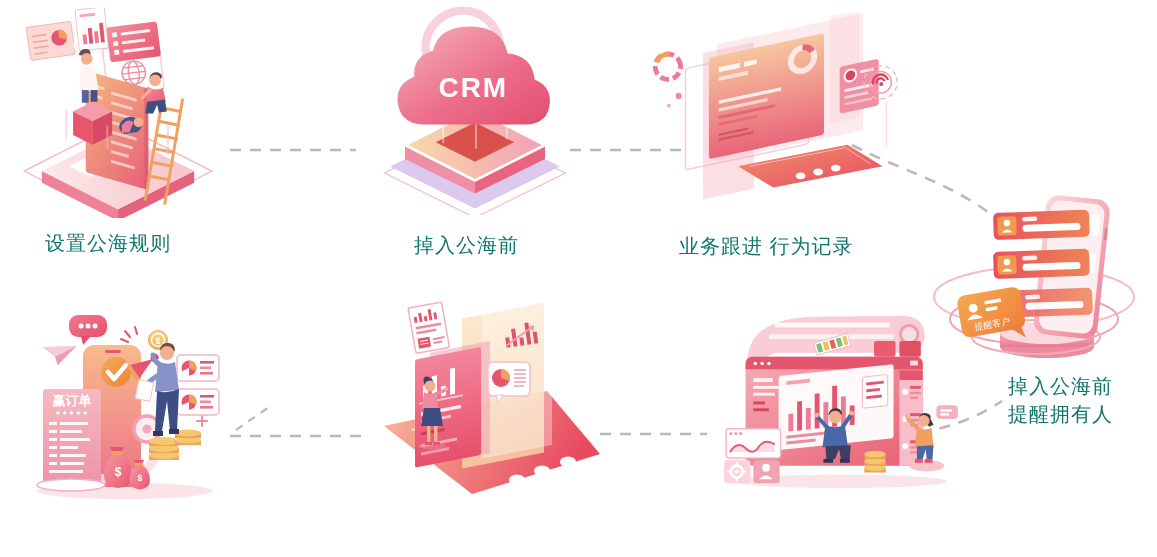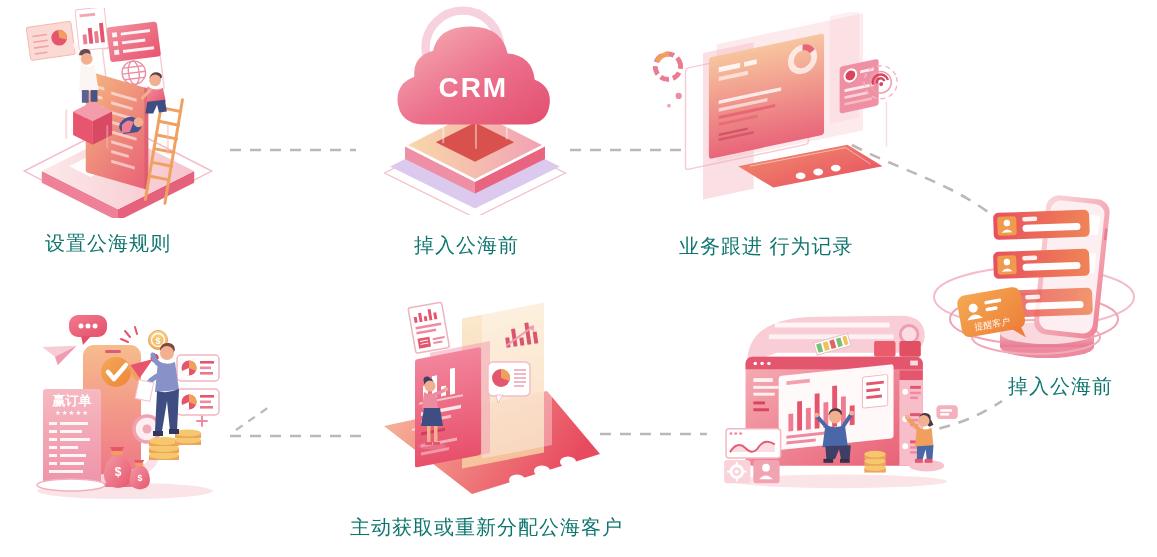--- a/index.html
+++ b/index.html
@@ -317,20 +317,21 @@
       <polygon points="48,40 62,52 58,38" fill="#ee7f3a"></polygon>
       <circle cx="15" cy="14" r="4.5" fill="#ffffff"></circle>
         <path d="M7 25 q8 -9 16 0 z" fill="#ffffff"></path>
       <rect x="27" y="9" width="17" height="3.5" rx="1.5" fill="#ffffff"></rect>
       <rect x="27" y="16" width="12" height="3.5" rx="1.5" fill="#ffffff"></rect>
       <text x="13" y="36" font-size="9" fill="#ffffff" opacity=".95">提醒客户</text>
     </g>
   </svg>
   <div class="step-label" style="left:1008px;top:372px">
     <div>掉入公海前</div>
+    <div>提醒拥有人</div>
   </div>
 
   <svg class="fig" style="left:715px;top:308px" width="250" height="185" viewBox="0 0 250 190">
     <defs>
       <linearGradient id="g5m" x1="0" y1="0" x2="1" y2="1">
           <stop offset="0" stop-color="#f5aeb5"></stop>
           <stop offset="1" stop-color="#e85d72"></stop>
         </linearGradient>
     </defs>
     <ellipse cx="125" cy="178" rx="110" ry="7" fill="#fbe4e8"></ellipse>
@@ -562,21 +563,20 @@
       <line x1="62" y1="99" x2="73" y2="94" stroke="#ee8ba0" stroke-width="3.5" stroke-linecap="round"></line>
       <circle cx="74" cy="93" r="2" fill="#f2b090"></circle>
       <path d="M52 96 q6 4 12 0 l2 16 -16 0 z" fill="#ee8ba0"></path>
       <path d="M52 112 l16 0 3 18 -22 0 z" fill="#3f4e82"></path>
       <rect x="55" y="130" width="3.5" height="16" fill="#f2b090"></rect>
         <rect x="62" y="130" width="3.5" height="16" fill="#f2b090"></rect>
       <polygon points="53,146 60,146 60,149 53,149" fill="#e4556e"></polygon>
         <polygon points="61,146 68,146 68,149 61,149" fill="#e4556e"></polygon>
     </g>
   </svg>
-  <div class="step-label" style="left:350px;top:513px">主动获取或重新分配公海客户</div>
 
   <svg class="fig" style="left:25px;top:305px" width="200" height="200" viewBox="0 0 200 200">
     <defs>
       <linearGradient id="g7ph" x1="0" y1="0" x2="0" y2="1">
           <stop offset="0" stop-color="#f7bb8c"></stop>
           <stop offset="1" stop-color="#ee7186"></stop>
         </linearGradient>
       <linearGradient id="g7rc" x1="0" y1="0" x2="0" y2="1">
           <stop offset="0" stop-color="#f6b9c1"></stop>
           <stop offset="1" stop-color="#ef93a8"></stop>

